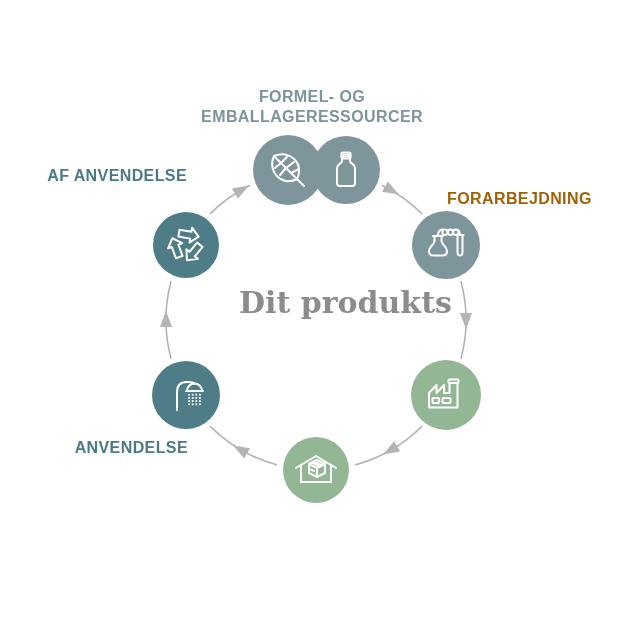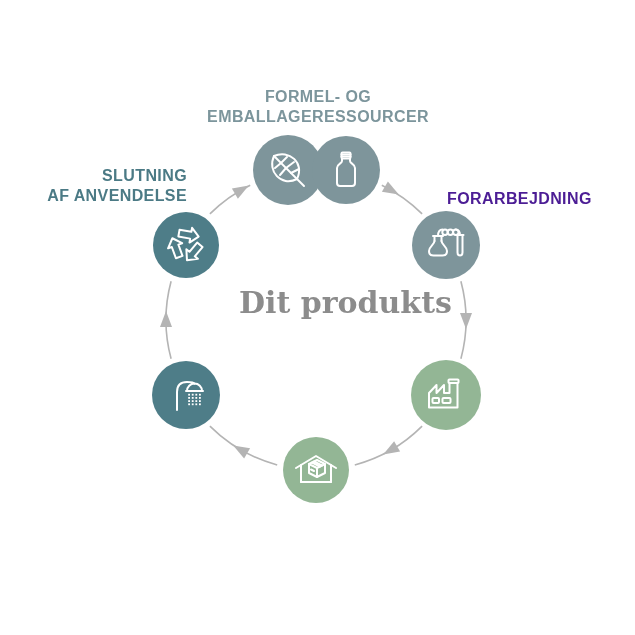--- a/index.html
+++ b/index.html
@@ -132,32 +132,32 @@
         <g transform="rotate(120) translate(0,-10.5)">
             <path d="M -9,-3.5 H 3 V -7.5 L 11,0 L 3,7.5 V 3.5 H -9 Z"></path>
           </g>
         <g transform="rotate(240) translate(0,-10.5)">
             <path d="M -9,-3.5 H 3 V -7.5 L 11,0 L 3,7.5 V 3.5 H -9 Z"></path>
           </g>
       </g>
     </g>
   </svg>
 
-  <div class="label ta-c" style="left: 118px; top: 87px; width: 400px; color: rgb(124, 149, 156);">
+  <div class="label ta-c" style="left: 112px; top: 87px; width: 400px; color: rgb(124, 149, 156);">
     <span class="ln">FORMEL- OG</span>
     <span class="ln">EMBALLAGERESSOURCER</span>
   </div>
 
-  <div class="label" style="left: 447px; top: 189px; color: #4c1d95;">FORARBEJDNING</div>
+  <div class="label" style="left: 447px; top: 189px; color: #a16207;">FORARBEJDNING</div>
 
 
 
+  <div class="label ta-r" style="right: 447px; top: 438px; color: rgb(75, 122, 133);">ANVENDELSE</div>
 
   <div class="label ta-r" style="right: 448px; top: 166px; color: rgb(75, 122, 133);">
-    <span class="ln">SLUTNING</span>
     <span class="ln">AF ANVENDELSE</span>
   </div>
 
   <div class="center-title" style="color: rgb(140, 140, 140); padding-left: 28px;">
     <span class="ln">Dit produkts</span>
   </div>
 
 </div>
 
 </body></html>

